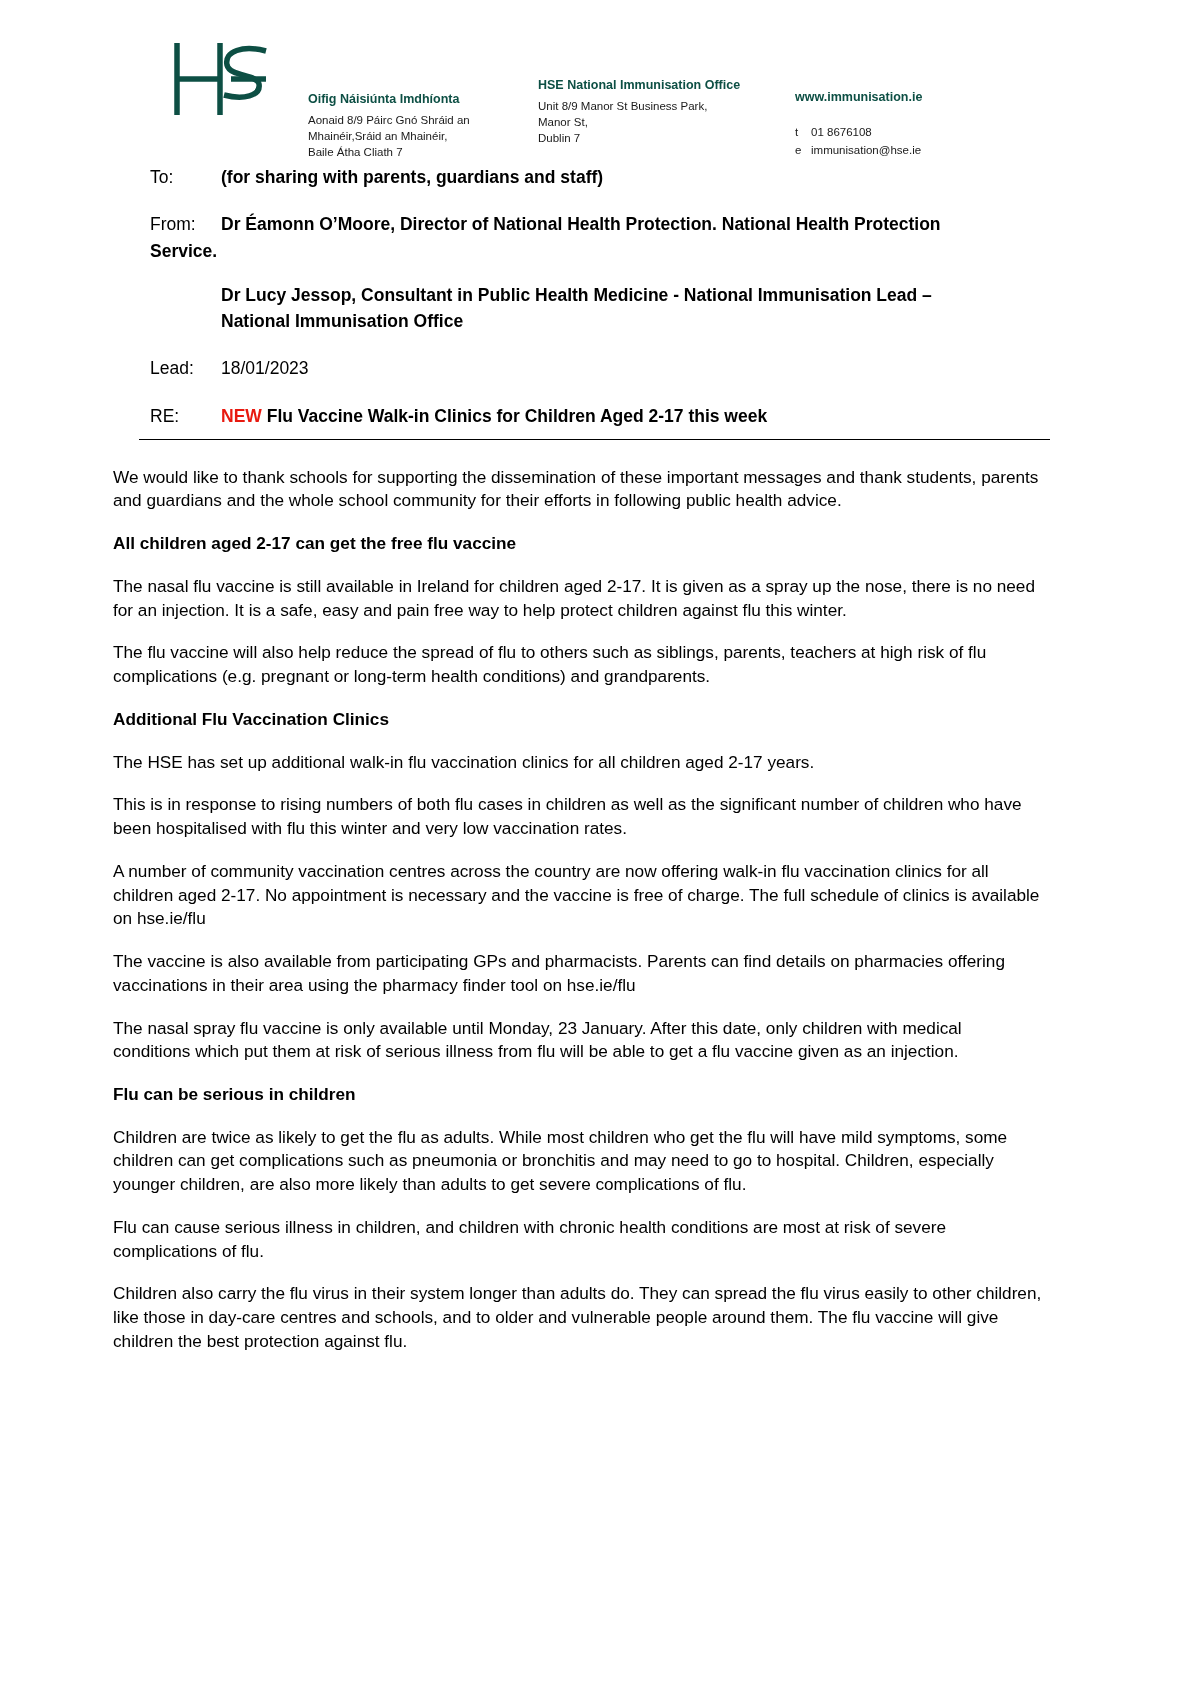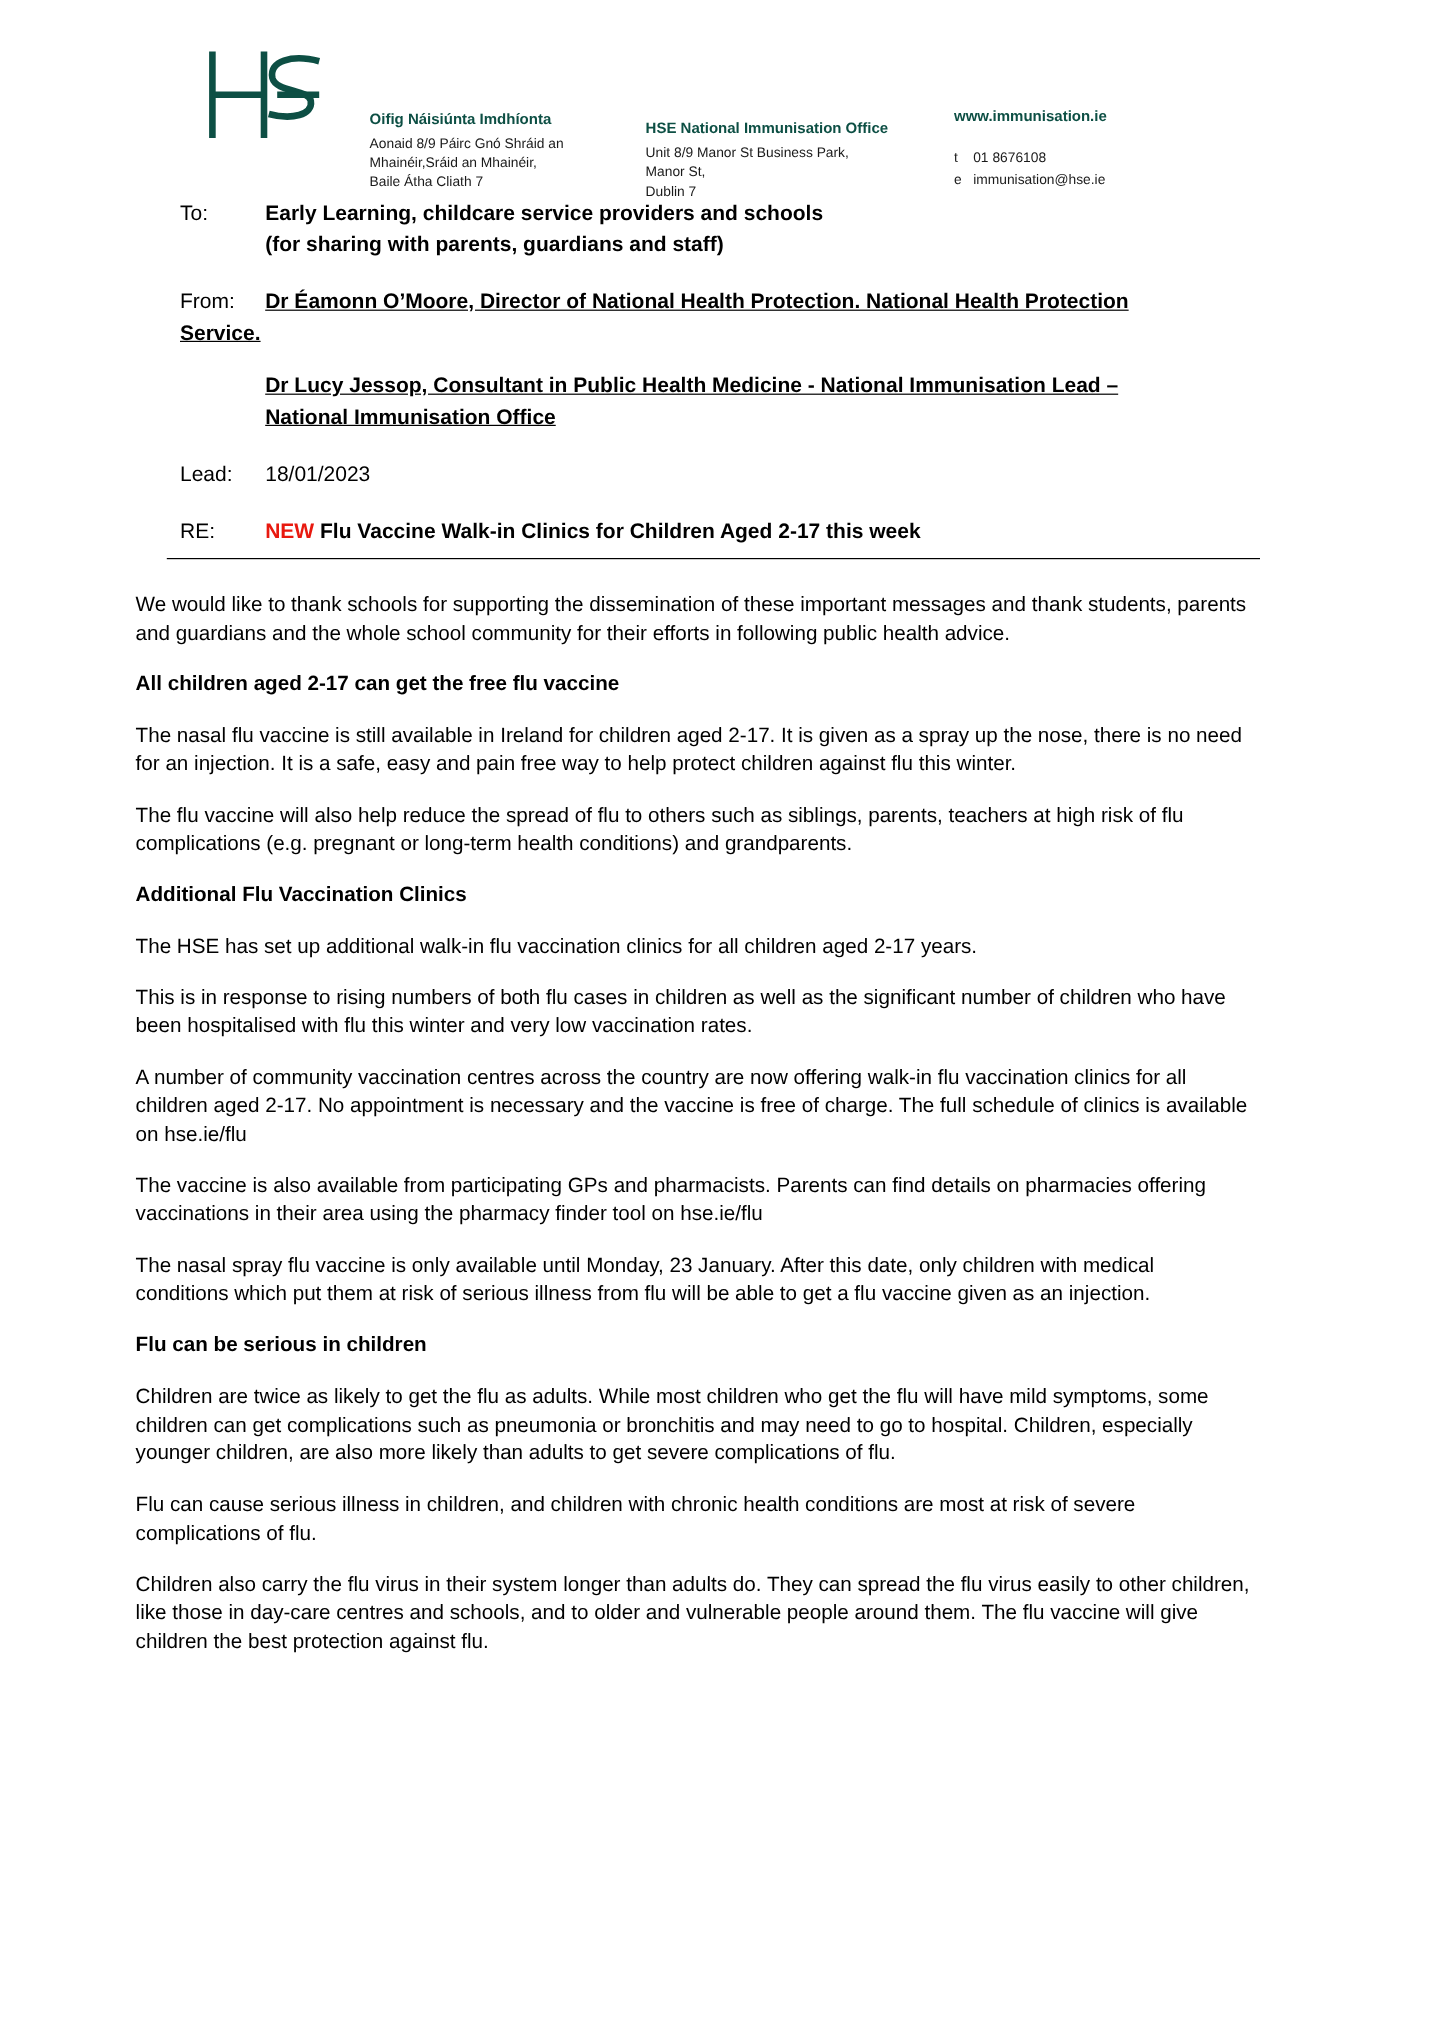--- a/index.html
+++ b/index.html
@@ -49,21 +49,21 @@
     color: #0d4f44;
     margin-bottom: 3px;
     white-space: nowrap;
   }
   .lh-block .lh-line {
     font-size: 11.5px;
     color: #1a1a1a;
     white-space: nowrap;
   }
   #lh-col1 { left: 308px; top: 14px; }
-  #lh-col2 { left: 538px; top: 22px; }
+  #lh-col2 { left: 538px; top: 0; }
   #lh-col3 { left: 795px; top: 12px; }
   #lh-col3 .lh-title { color: #0d4f44; }
   .contact-row {
     display: flex;
     gap: 8px;
     font-size: 11.5px;
     color: #1a1a1a;
     margin-top: 2px;
     white-space: nowrap;
   }
@@ -89,21 +89,20 @@
   }
   .meta-value {
     flex: 1;
   }
   .b { font-weight: bold; }
   .meta-value .line { display: block; }
   .meta-value.bold-block { font-weight: bold; }
 
   .from-body {
     font-weight: bold;
-    text-decoration: underline;
   }
   .from-sub {
     display: block;
     margin-left: 0;
   }
   .from-name2 {
     display: block;
     margin-left: 0;
     padding-top: 18px;
   }
@@ -178,21 +177,20 @@
         <span>immunisation@hse.ie</span>
       </div>
     </div>
   </div>
 
   <div class="meta">
 
     <div class="meta-row">
       <div class="meta-label">To:</div>
       <div class="meta-value bold-block">
-        <span class="line">Early Learning, childcare service providers and schools</span>
         <span class="line">(for sharing with parents, guardians and staff)</span>
       </div>
     </div>
 
     <div class="meta-row">
       <div class="meta-label">From:</div>
       <div class="meta-value from-body">
         <span class="line">Dr Éamonn O’Moore, Director of National Health Protection. National Health Protection</span>
         <span class="from-sub" style="margin-left:-71px;">Service.</span>
         <span class="from-name2">Dr Lucy Jessop, Consultant in Public Health Medicine - National Immunisation Lead –</span>

